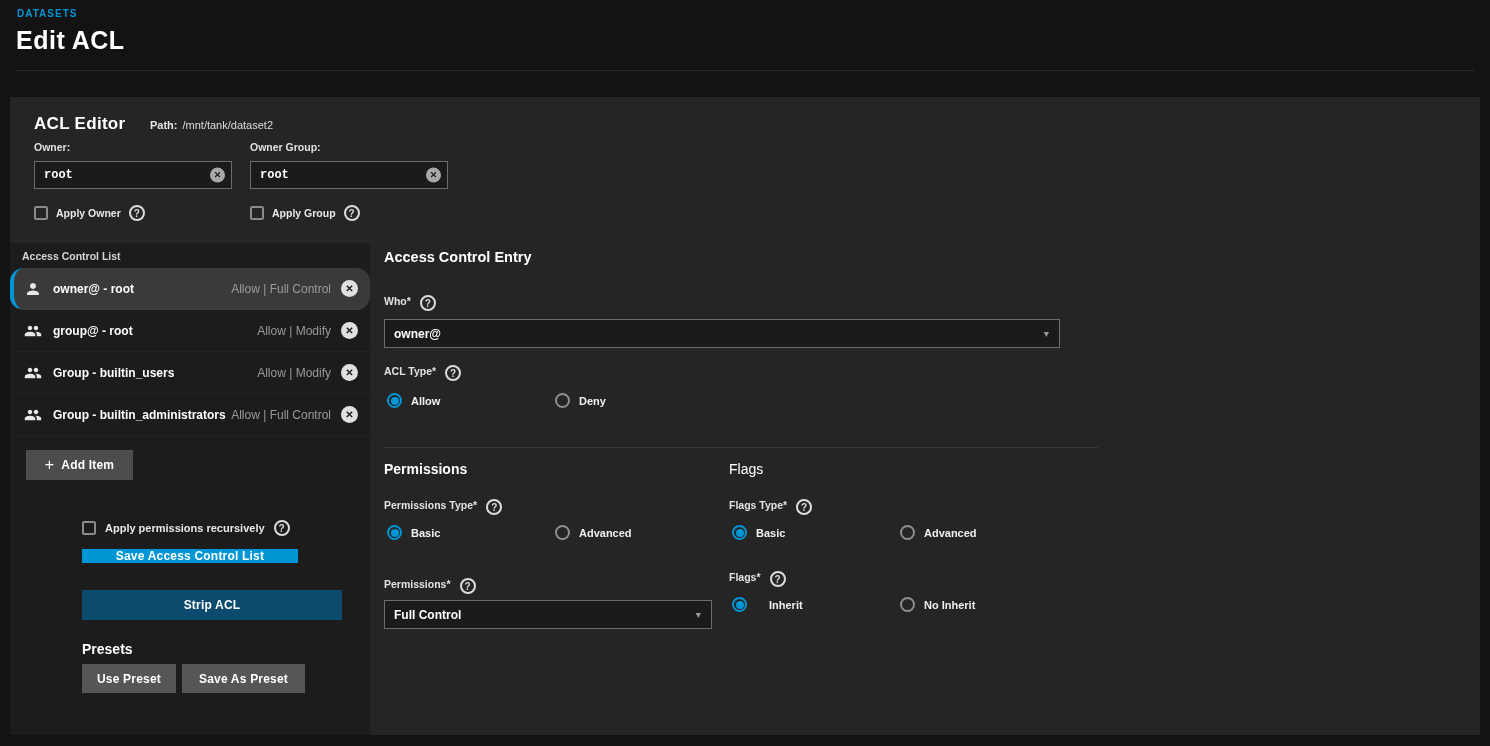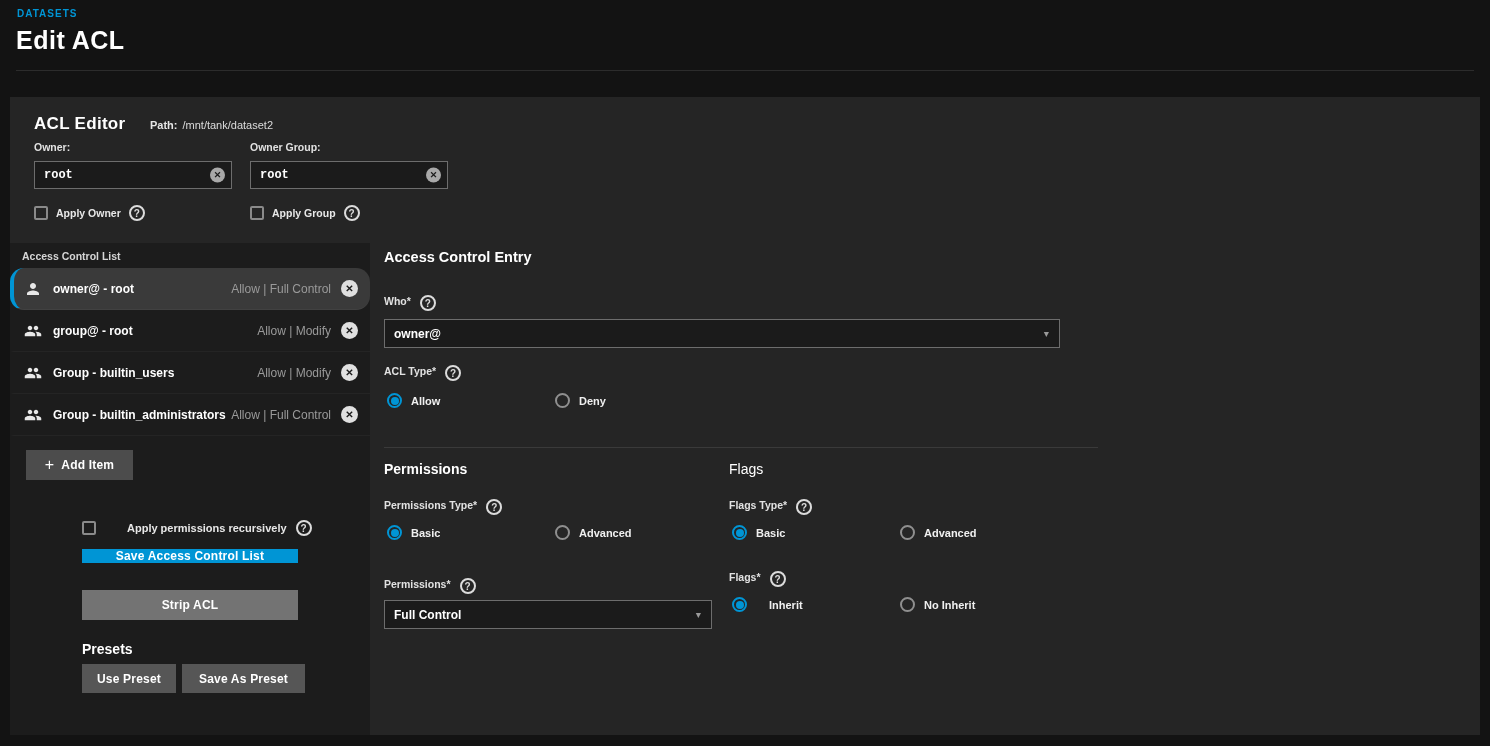--- a/index.html
+++ b/index.html
@@ -109,24 +109,24 @@
     font-size:12px; font-weight:bold; color:#ffffff;
     border:none; cursor:pointer; letter-spacing:0.2px;
   }
   .add-item-btn {
     position:absolute; left:16px; top:207px; width:107px; height:30px;
     background:#4c4c4c;
   }
   .plus-icon { font-size:16px; font-weight:normal; margin-right:7px; line-height:1; }
 
   .recursive-row { position:absolute; left:72px; top:277px; display:flex; align-items:center; gap:9px; }
-  .recursive-label { font-size:11px; font-weight:bold; color:#e8e8e8;margin-left:22px; }
+  .recursive-label { font-size:11px; font-weight:bold; color:#e8e8e8; }
 
   .save-acl-btn { position:absolute; left:72px; top:306px; width:216px; height:14px; background:#0095d5; }
-  .strip-acl-btn { position:absolute; left:72px; top:347px; width:216px; height:30px; background:#737373; }
+  .strip-acl-btn { position:absolute; left:72px; top:347px; width:260px; height:30px; background:#0c4a6e; }
 
   .presets-heading { position:absolute; left:72px; top:398px; font-size:14px; font-weight:bold; }
   .use-preset-btn { position:absolute; left:72px; top:421px; width:94px; height:29px; background:#565656; }
   .save-preset-btn { position:absolute; left:172px; top:421px; width:123px; height:29px; background:#565656; }
 
   
   .entry-heading { position:absolute; left:374px; top:152px; font-size:14.5px; font-weight:bold; }
 
   .label-row { position:absolute; display:flex; align-items:flex-start; gap:9px; }
   .who-label-row { left:374px; top:198px; }

